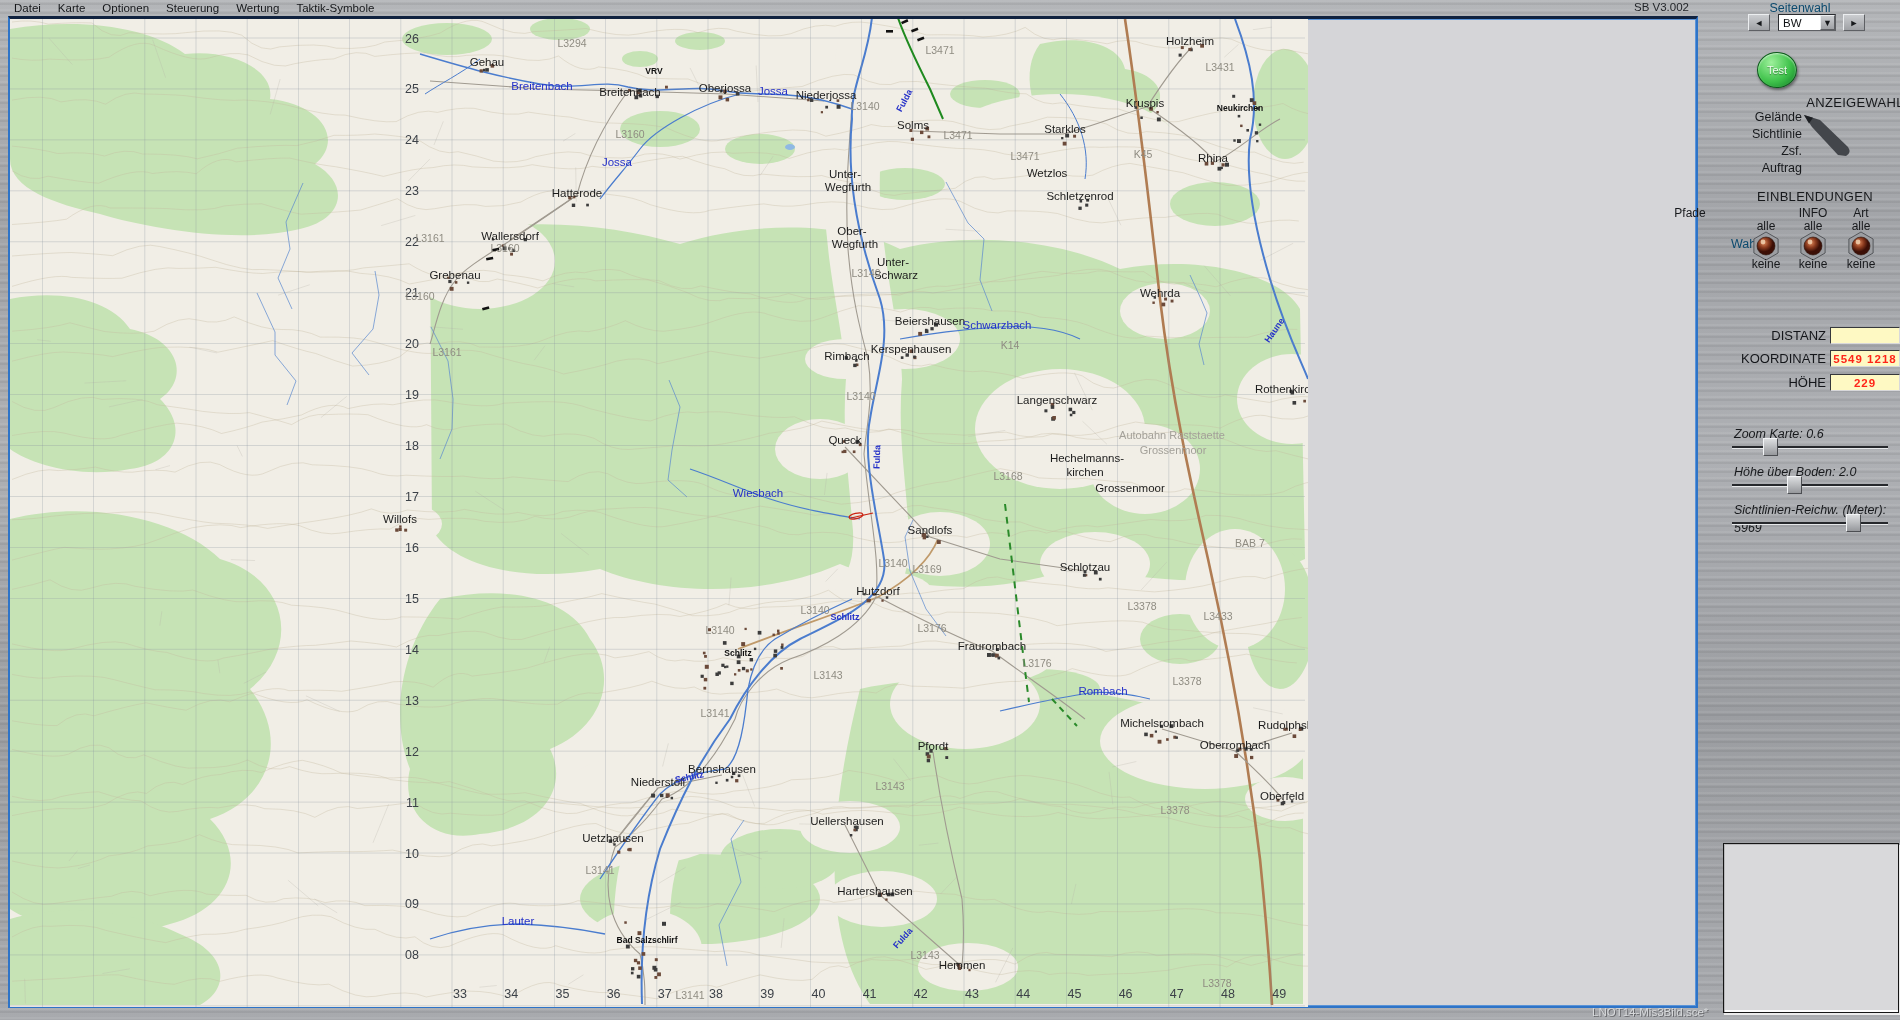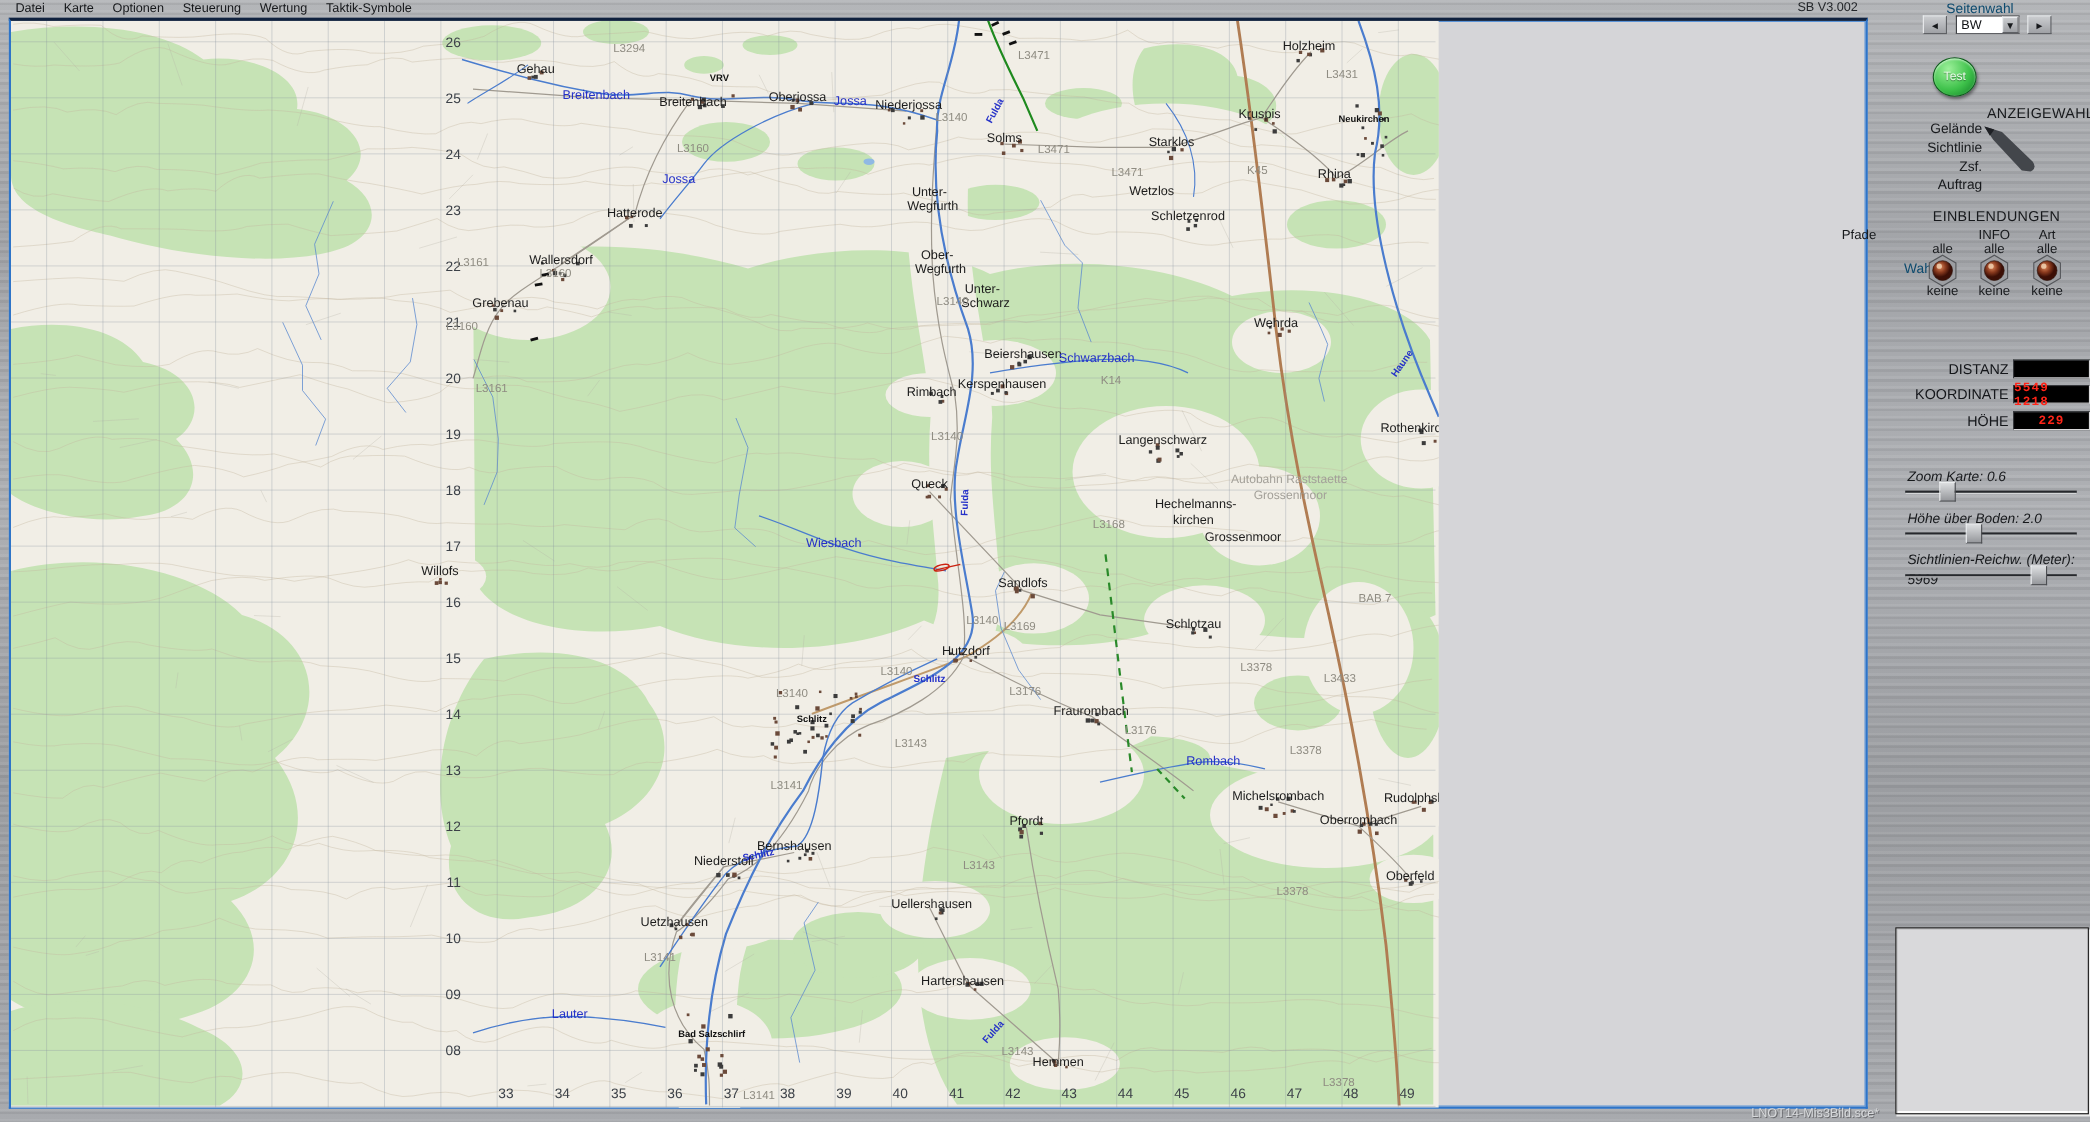--- a/index.html
+++ b/index.html
@@ -40,23 +40,23 @@
   #combo .cval{flex:1;padding-left:4px;}
   #combo .carrow{width:15px;height:100%;}
   #test-btn{width:38px;height:34px;border-radius:50%;
     background:radial-gradient(circle at 35% 28%,#9cf09a,#3fc24b 55%,#1d9130 85%,#147024);
     border:1px solid #0e5a1c;box-shadow:1px 2px 3px rgba(0,0,0,.45), inset 0 1px 2px rgba(255,255,255,.7);
     color:#eafbea;font-size:11px;display:flex;align-items:center;justify-content:center;cursor:pointer;
     text-shadow:0 1px 1px rgba(0,0,0,.4);}
   .az-item{width:100px;text-align:right;font-size:12.5px;color:#17191c;cursor:pointer;}
   .knob-name,.knob-opt{font-size:12px;color:#17191c;text-align:center;}
   .readout-label{font-size:13px;color:#14161a;text-align:right;width:96px;}
-  .readout-field{width:68px;height:15px;background:#000000;border:1px solid #36383c;
+  .readout-field{width:68px;height:15px;background:#fef9c3;border:1px solid #36383c;
     border-bottom-color:#d8d8da;border-right-color:#d8d8da;
-    font-family:Liberation Mono, monospace;font-weight:bold;font-size:11.5px;
+    font-family:Liberation Sans, sans-serif;font-weight:bold;font-size:11.5px;
     display:flex;align-items:center;justify-content:center;letter-spacing:1px;}
   .slider-label{font-size:12.5px;color:#17191c;font-style:italic;}
   .slider-track{height:2px;background:#26282c;border-bottom:1px solid #e6e8ea;position:absolute;}
   .slider-thumb{position:absolute;width:13px;height:16px;top:-8px;
     background:linear-gradient(180deg,#dcdee0,#96989c);border:1px solid #4c4e52;
     border-top-color:#f2f4f6;border-left-color:#f2f4f6;cursor:pointer;}
   #mini-box{left:1723px;top:843px;width:174px;height:168px;background:#d9d9db;
     border:1px solid #141414;box-shadow:1px 2px 0 #ececec, inset 1px 1px 0 #b8b8ba, inset 0 -2px 0 #fdfdfd;}
   #status-file{left:1592px;top:1006px;font-size:11.5px;color:#d7d9db;text-shadow:1px 1px 0 rgba(40,40,44,.5);}
 </style>

